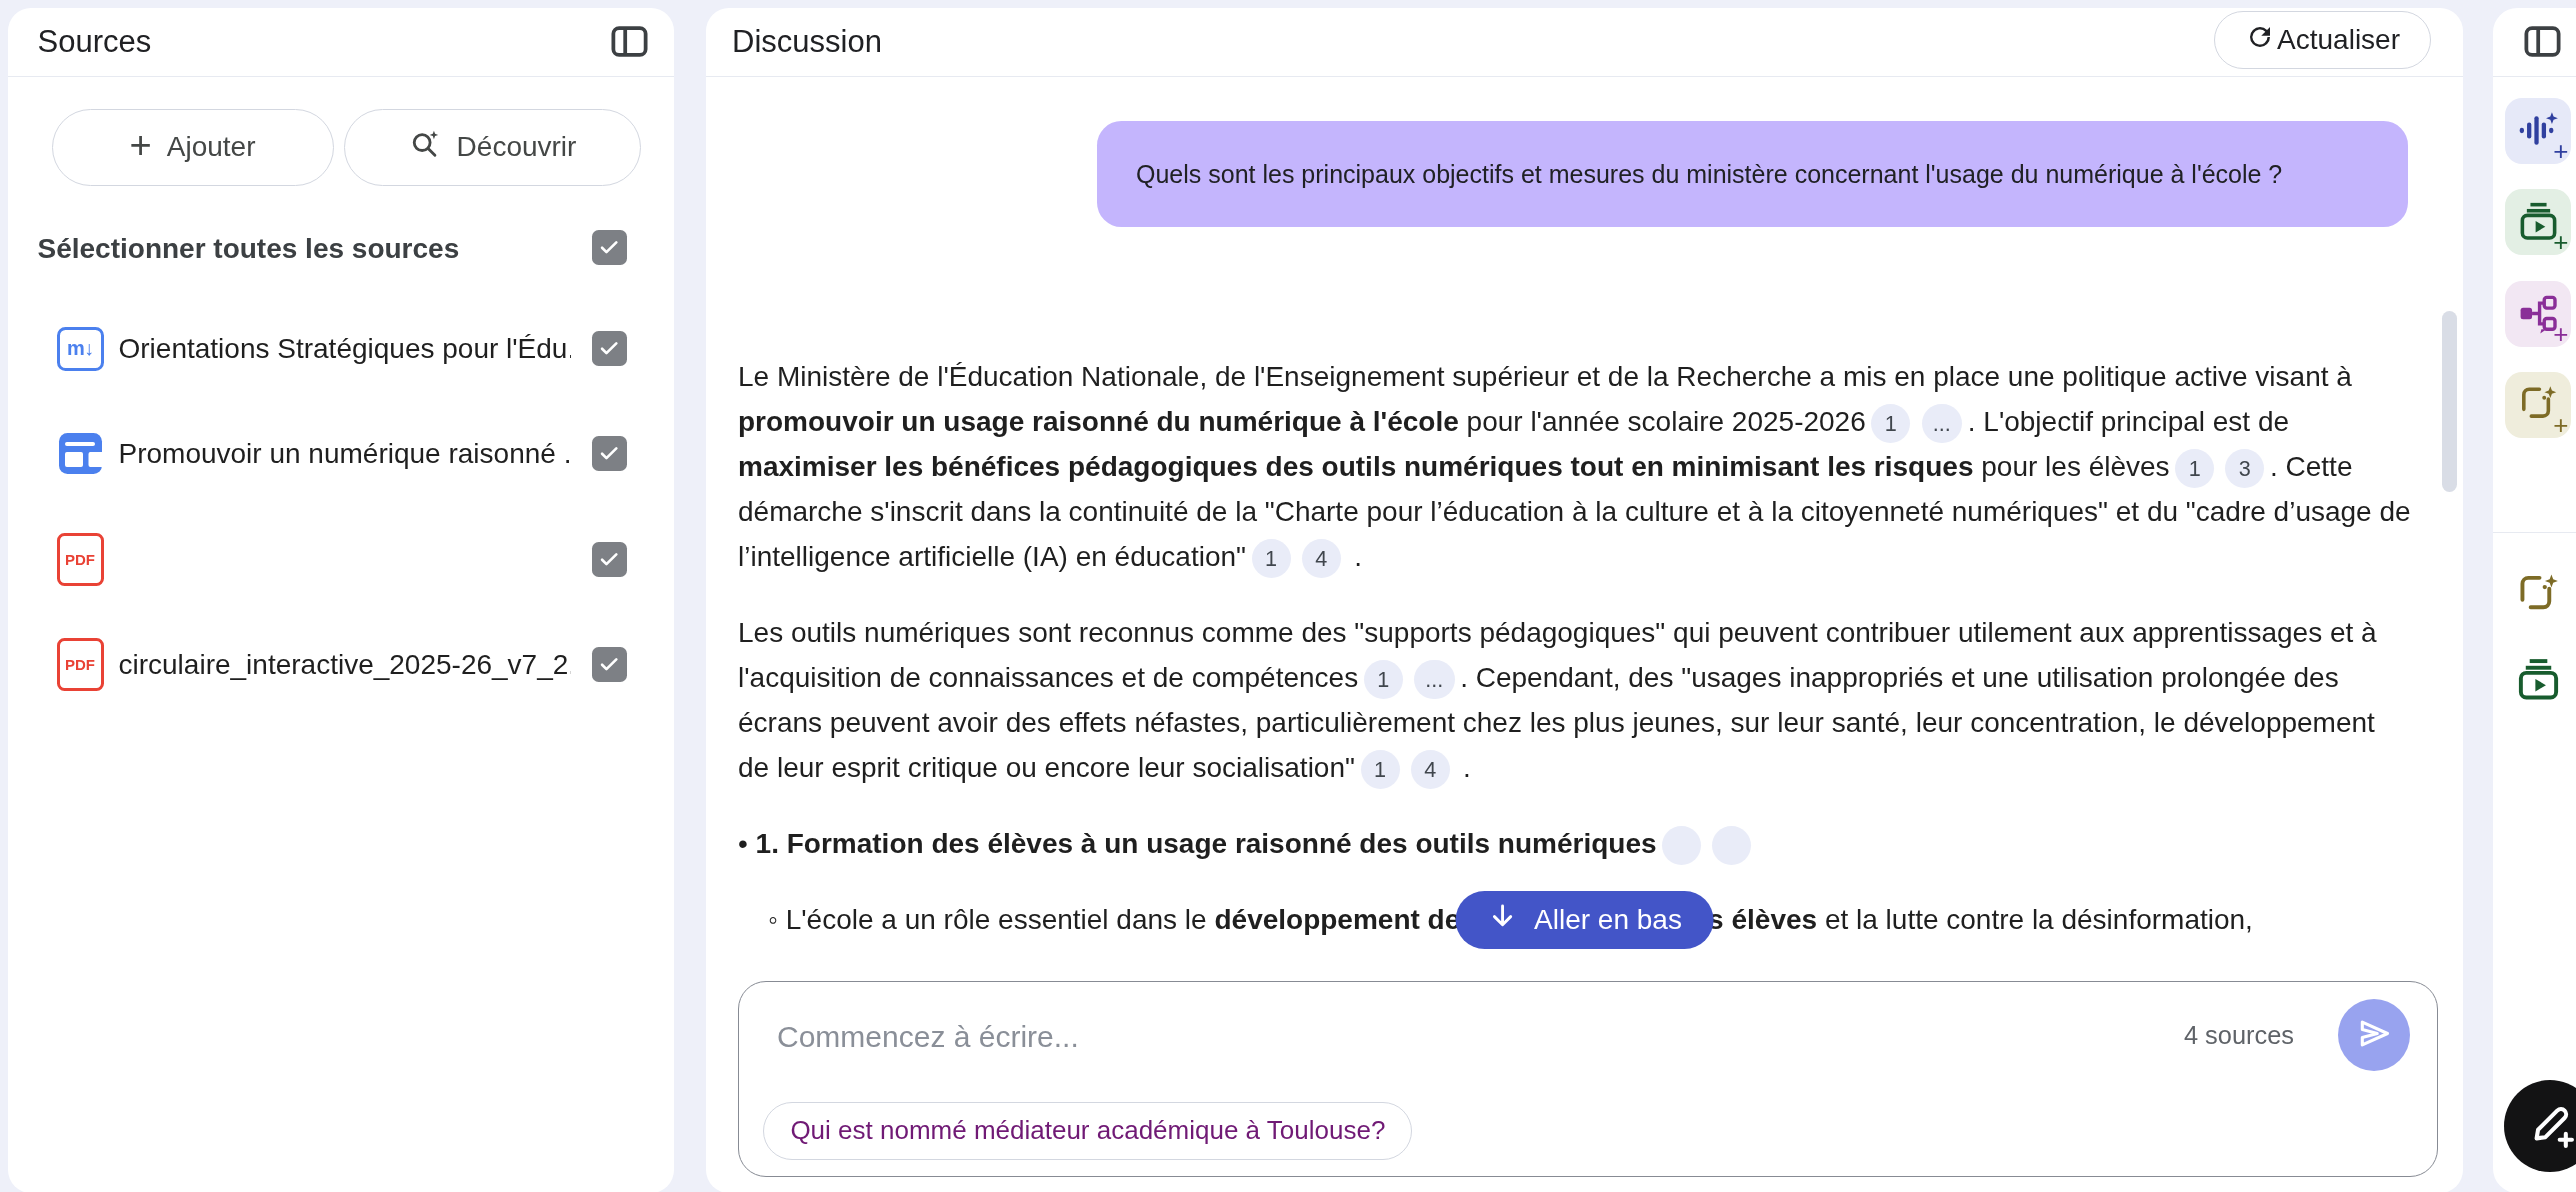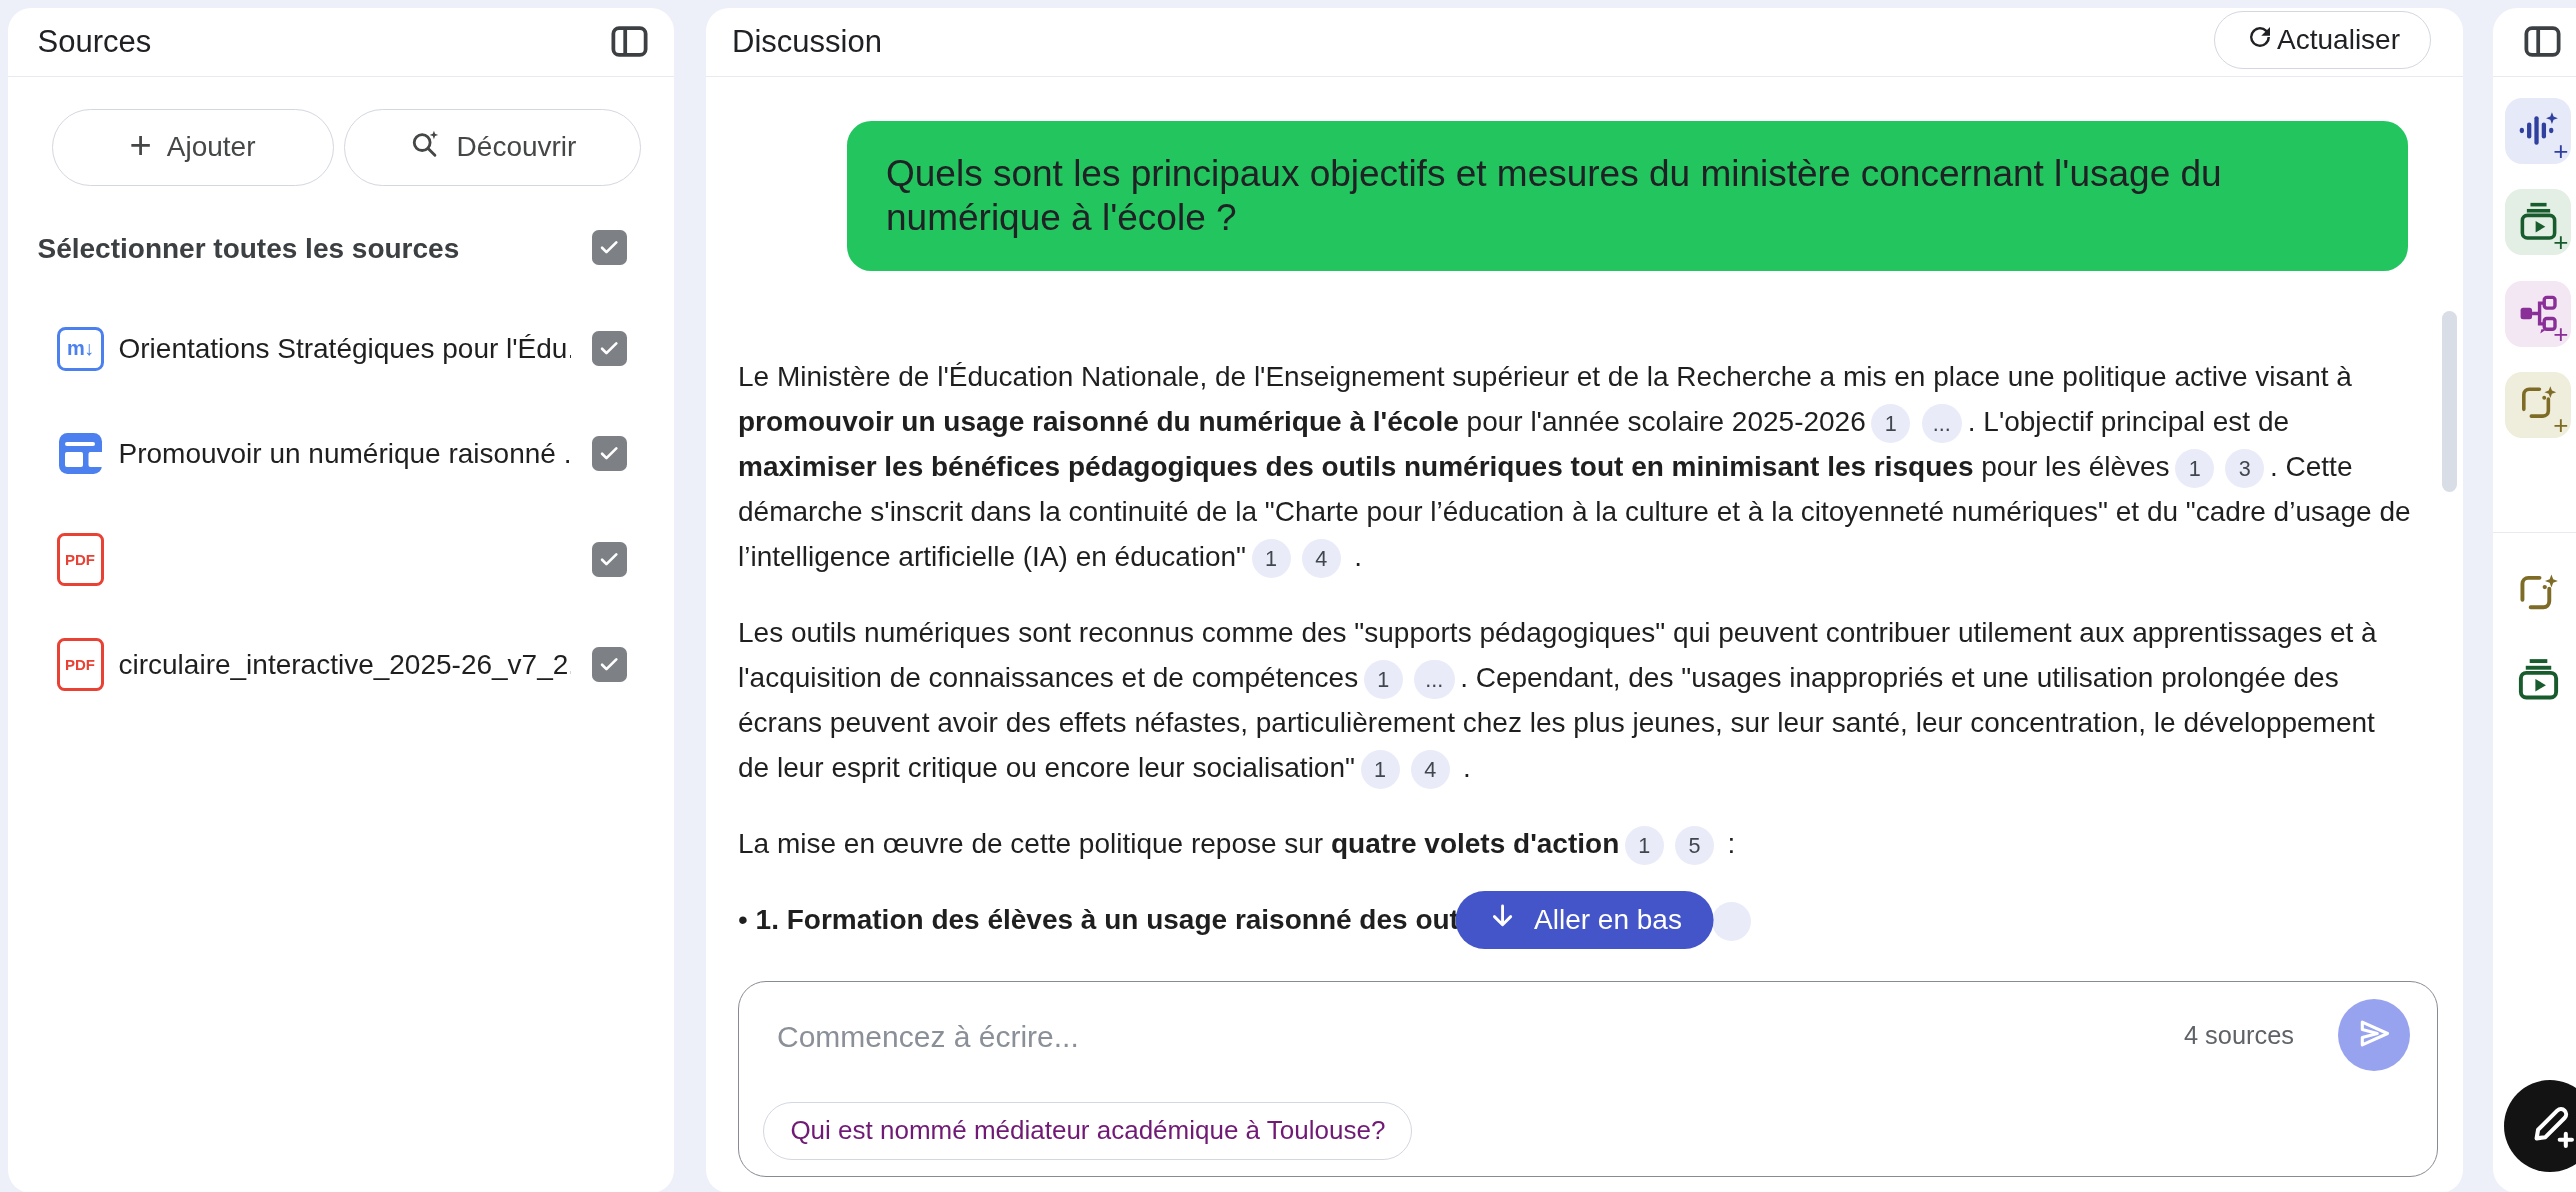--- a/index.html
+++ b/index.html
@@ -46,22 +46,22 @@
   .web-ic:before{content:"";position:absolute;left:6.6px;top:8.5px;right:6.6px;height:4.7px;background:#fff;border-radius:1.9px;}
   .web-ic:after{content:"";position:absolute;left:6.6px;top:19px;width:18px;bottom:7.5px;background:#fff;border-radius:1.9px;
                 box-shadow:23.5px 0 0 0 #fff;}
   .pdf-ic{width:43px;height:47px;border:3.3px solid #e94235;border-radius:7.5px;display:flex;align-items:center;justify-content:center;
           color:#e94235;font-size:15px;font-weight:800;letter-spacing:0;}
 
   
   .refresh-pill{position:absolute;top:3.8px;right:32px;height:58px;border:1.4px solid #d3d7e0;border-radius:29px;background:#fff;
                 display:flex;align-items:center;gap:2px;padding:0 30px;font-size:28px;color:#202124;cursor:pointer;}
 
-  .q-bubble{position:absolute;top:113px;right:55px;width:1561px;box-sizing:border-box;background:#22c55e;border-radius:24.4px;
-            padding:31px 39px;font-size:37px;line-height:44px;color:#202124;}
+  .q-bubble{position:absolute;top:113px;right:55px;width:1311px;box-sizing:border-box;background:#c4b5fd;border-radius:24.4px;
+            padding:31px 39px;font-size:25px;line-height:44px;color:#202124;}
 
   .answer{position:absolute;top:346px;left:32px;width:1675px;font-size:28px;line-height:45px;color:#1f1f1f;}
   .ans-p{margin:0 0 31px 0;}
   .ans-p.indent{padding-left:30px;}
   .ans-p .bold{font-weight:700;}
   .cite-chip{display:inline-flex;align-items:center;justify-content:center;min-width:39px;height:39px;padding:0 11.3px;
              box-sizing:border-box;border-radius:20px;background:#e9ecf8;color:#40464d;font-size:21.6px;margin:0 5.6px;
              vertical-align:middle;cursor:pointer;}
 
   .scroll-down-btn{position:absolute;top:883px;left:50%;transform:translateX(-50%);height:58px;border:none;border-radius:29px;
@@ -197,21 +197,20 @@
         </span>
         <span>Actualiser</span>
       </button>
     </div>
 
     <div class="q-bubble">Quels sont les principaux objectifs et mesures du ministère concernant l'usage du numérique à l'école ?</div>
 
     <div class="answer" id="answer-container">
         <p class="ans-p"><span>Le Ministère de l'Éducation Nationale, de l'Enseignement supérieur et de la Recherche a mis en place une politique active visant à </span><span class="bold">promouvoir un usage raisonné du numérique à l'école</span><span> pour l'année scolaire 2025-2026</span><span class="cite-chip">1</span><span class="cite-chip">...</span><span>. L'objectif principal est de </span><span class="bold">maximiser les bénéfices pédagogiques des outils numériques tout en minimisant les risques</span><span> pour les élèves</span><span class="cite-chip">1</span><span class="cite-chip">3</span><span>. Cette démarche s'inscrit dans la continuité de la "Charte pour l’éducation à la culture et à la citoyenneté numériques" et du "cadre d’usage de l’intelligence artificielle (IA) en éducation"</span><span class="cite-chip">1</span><span class="cite-chip">4</span><span> .</span></p>
         <p class="ans-p"><span>Les outils numériques sont reconnus comme des "supports pédagogiques" qui peuvent contribuer utilement aux apprentissages et à l'acquisition de connaissances et de compétences</span><span class="cite-chip">1</span><span class="cite-chip">...</span><span>. Cependant, des "usages inappropriés et une utilisation prolongée des écrans peuvent avoir des effets néfastes, particulièrement chez les plus jeunes, sur leur santé, leur concentration, le développement de leur esprit critique ou encore leur socialisation"</span><span class="cite-chip">1</span><span class="cite-chip">4</span><span> .</span></p>
-        <p class="ans-p"><span>La mise en œuvre de cette politique repose sur </span><span class="bold">quatre volets d'action</span><span class="cite-chip">1</span><span class="cite-chip">5</span><span> :</span></p>
         <p class="ans-p"><span>• </span><span class="bold">1. Formation des élèves à un usage raisonné des outils numériques</span><span class="cite-chip"></span><span class="cite-chip"></span></p>
         <p class="ans-p indent"><span>◦ L'école a un rôle essentiel dans le </span><span class="bold">développement de l'esprit critique des élèves</span><span> et la lutte contre la désinformation,</span></p>
       </div>
 
     <button class="scroll-down-btn">
       <span>
         <svg width="30" height="30" viewBox="0 0 24 24">
             <path d="M12 4v14M5.5 12.5L12 19l6.5-6.5" fill="none" stroke="#fff" stroke-width="2.3" stroke-linecap="round" stroke-linejoin="round"></path>
           </svg>
       </span>

